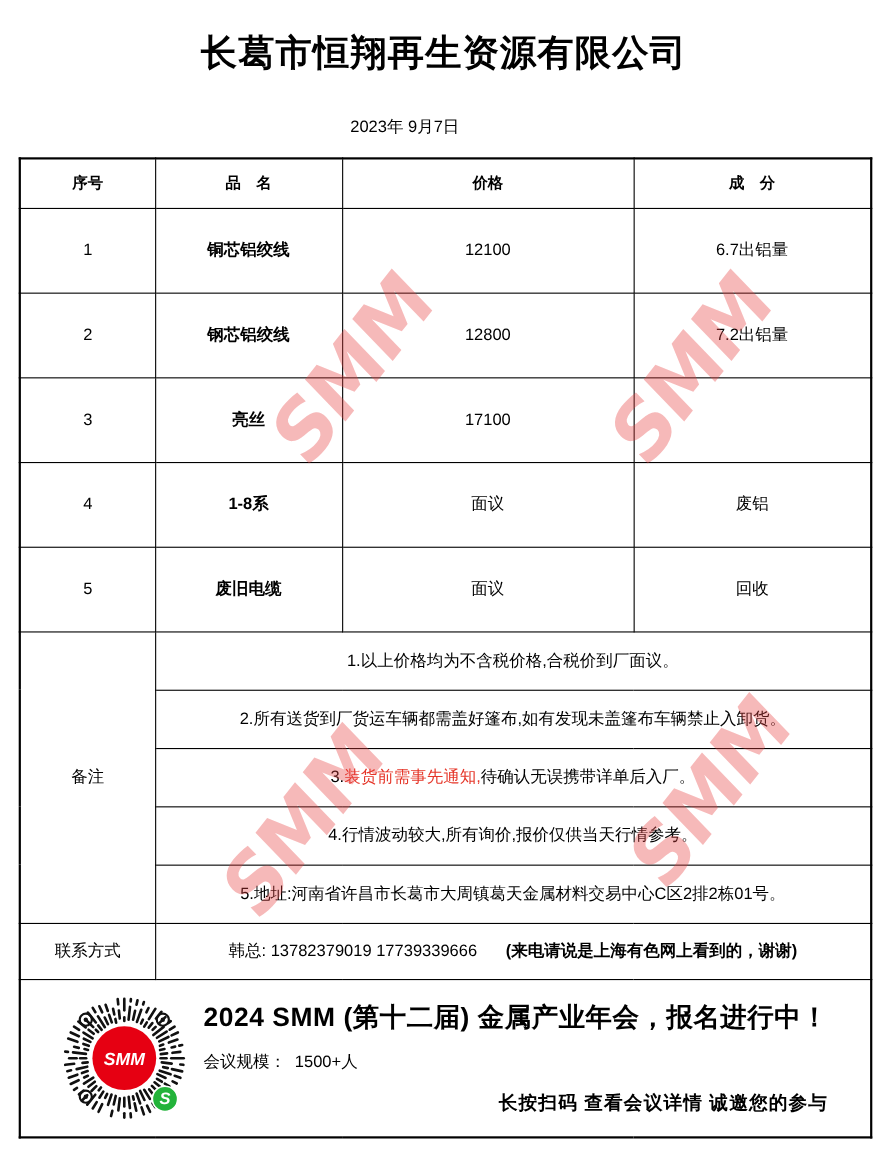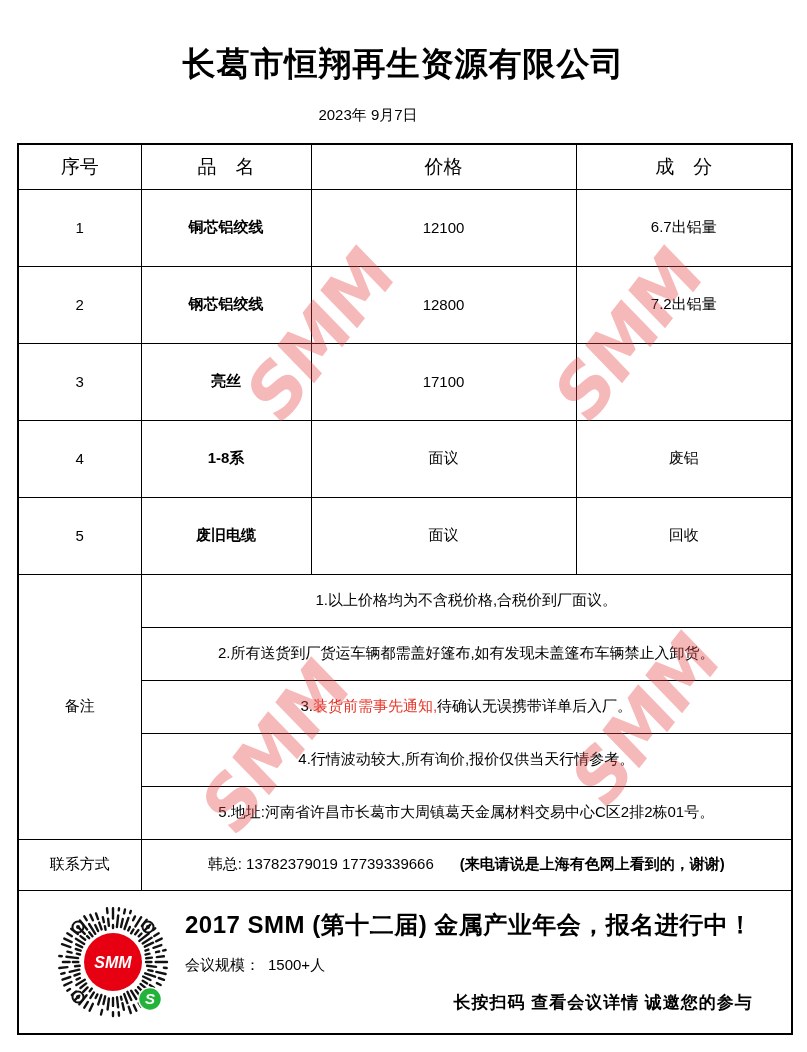--- a/index.html
+++ b/index.html
@@ -10,38 +10,38 @@
   }
   *{margin:0;padding:0;box-sizing:border-box;}
   html,body{background:#ffffff;}
   body{
     width:807px;height:1052px;position:relative;overflow:hidden;
     font-family:"Liberation Sans","DejaVu Sans",sans-serif;color:#000;
   }
   .page{position:absolute;inset:0;background:#fff;overflow:hidden;}
 
   .title{
-    position:absolute;top:42px;left:0;width:807px;text-align:center;
+    position:absolute;top:26px;left:0;width:807px;text-align:center;
     font-size:33px;font-weight:bold;letter-spacing:1px;color:#000;
   }
   .date{
     position:absolute;top:106px;left:0;width:736px;text-align:center;
     font-size:15px;color:#000;
   }
 
   table.sheet{
     position:absolute;left:17px;top:143px;width:774px;
     border-collapse:collapse;table-layout:fixed;background:transparent;
     border:2px solid #000;
   }
   table.sheet td,table.sheet th{
     border:1px solid #000;vertical-align:middle;text-align:center;
     font-size:15px;color:#000;padding:0;
   }
-  tr.r-head th{height:45px;font-size:19px;font-weight:normal;margin-top:24px;}
+  tr.r-head th{height:45px;font-size:14px;font-weight:bold;margin-top:24px;}
   tr.r-data td{height:77px;}
   td.c-name{font-weight:bold;font-size:16px;}
   tr.r-note td{height:53px;}
   td.note-cell{text-align:left;padding-left:12px;padding-right:8px;}
   td.label-cell{font-size:16px;}
   tr.r-contact td{height:51px;}
   td.contact-cell{text-align:left;padding-left:12px;font-size:16px;}
   .contact-bold{font-weight:bold;margin-left:26px;}
   .red{color:var(--note-red);}
   tr.r-banner td{height:144px;border-top:1px solid #000;}
@@ -281,21 +281,21 @@
                 <circle class="eye-dot" cx="21" cy="91" r="2"></circle>
               </g>
               <circle class="logo-bg" cx="56" cy="56" r="31"></circle>
               <circle class="logo-red" cx="56" cy="56" r="29"></circle>
               <text class="logo-text" x="56" y="62" text-anchor="middle">SMM</text>
               <circle class="wx-badge" cx="93" cy="93" r="11.5"></circle>
               <text class="wx-glyph" x="93" y="98" text-anchor="middle">S</text>
             </svg>
           </div>
           <div class="banner-text">
-            <div class="b-title">2017 SMM (第十二届) 金属产业年会，报名进行中！</div>
+            <div class="b-title">2024 SMM (第十二届) 金属产业年会，报名进行中！</div>
             <div class="b-scale"><span>会议规模：</span><span class="v">1500+人</span></div>
             <div class="b-cta">长按扫码 查看会议详情  诚邀您的参与</div>
           </div>
         </div>
       </td>
     </tr>
   </tbody>
     </table>
 
   <div class="wm wm1"><span class="wm-inner">SMM</span></div>

